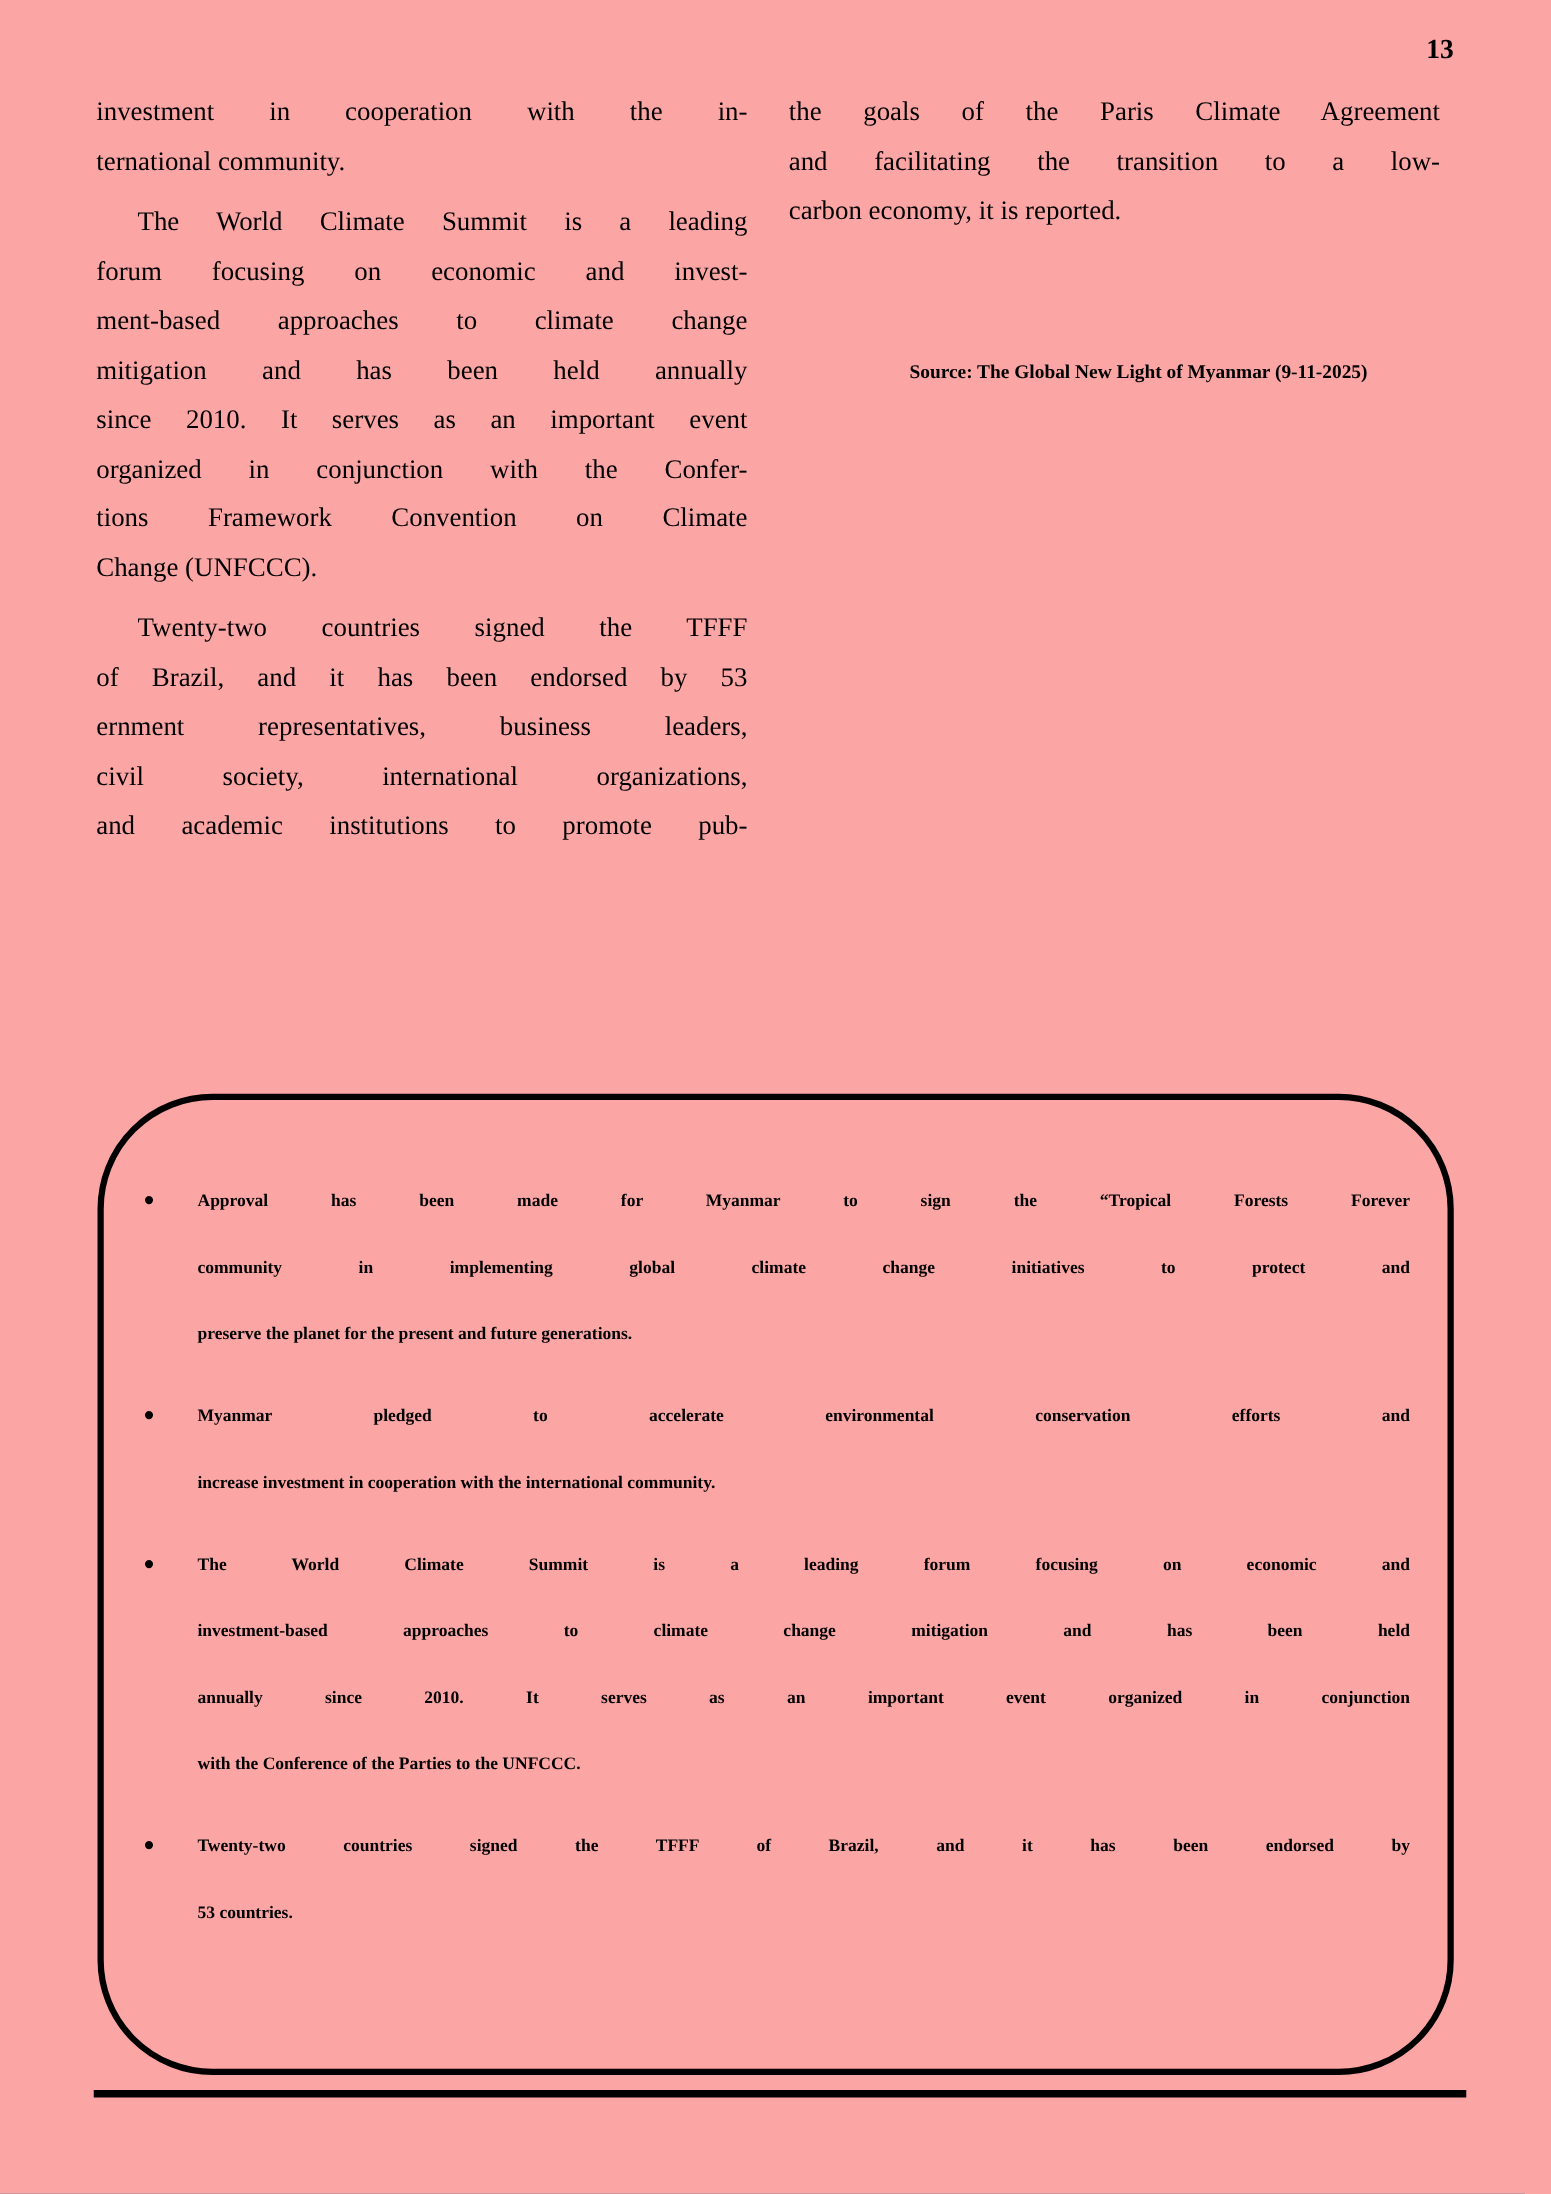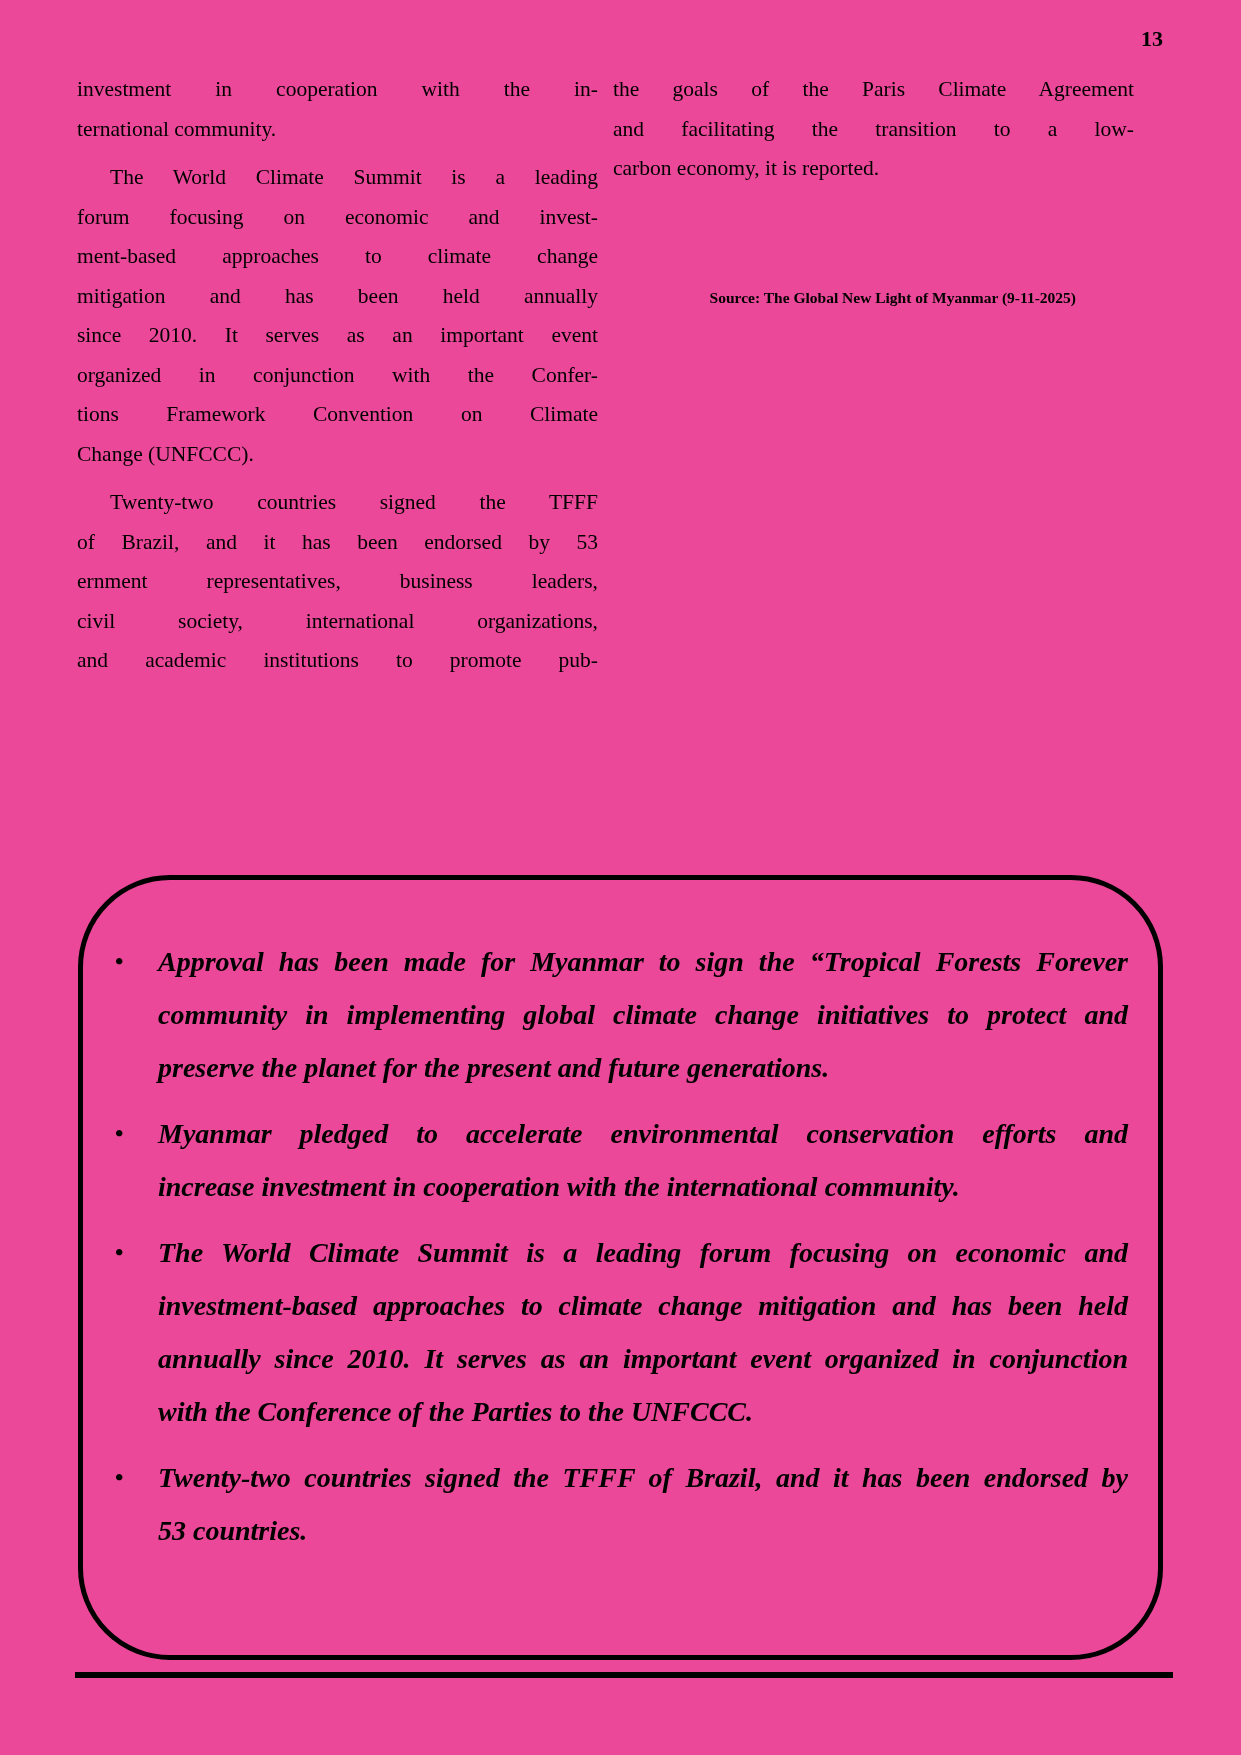--- a/index.html
+++ b/index.html
@@ -1,34 +1,34 @@
 <!DOCTYPE html>
 <html><head>
 <meta charset="utf-8">
 <style>
   html,body{margin:0;padding:0;background:#888;}
   .page{
     position:relative;
     width:1241px;height:1755px;
-    background:#ec4899;
+    background:#fca5a5;
     font-family:"Liberation Serif", serif;
     color:#000;
     overflow:hidden;
   }
   .page-number{
     position:absolute;
     top:26px;right:78px;
     font-size:22px;font-weight:bold;
   }
   .columns{
     position:absolute;
     left:77px;top:70px;
     width:1076px;
     display:flex;
-    gap:15px;
+    gap:33px;
   }
   .col{width:521px;}
   .col p.para{margin:0 0 9px 0;}
   .ln{
     font-size:21.5px;
     line-height:39.5px;
     text-align:justify;
     text-align-last:justify;
     white-space:normal;
   }
@@ -57,26 +57,25 @@
     margin-bottom:13px;
   }
   .bullet .marker{
     position:absolute;
     left:12px;top:0;
     font-size:24px;
     line-height:53px;
     font-weight:bold;
   }
   .bln{
-    font-size:28px;
+    font-size:14px;
     font-weight:bold;
     line-height:53px;
     text-align:justify;
     text-align-last:justify;
-    font-style:italic;
   }
   .bln-left{text-align-last:left;}
   .bottom-rule{
     position:absolute;
     left:75px;top:1672px;
     width:1098px;height:6px;
     background:#000;
   }
 </style>
 </head>

